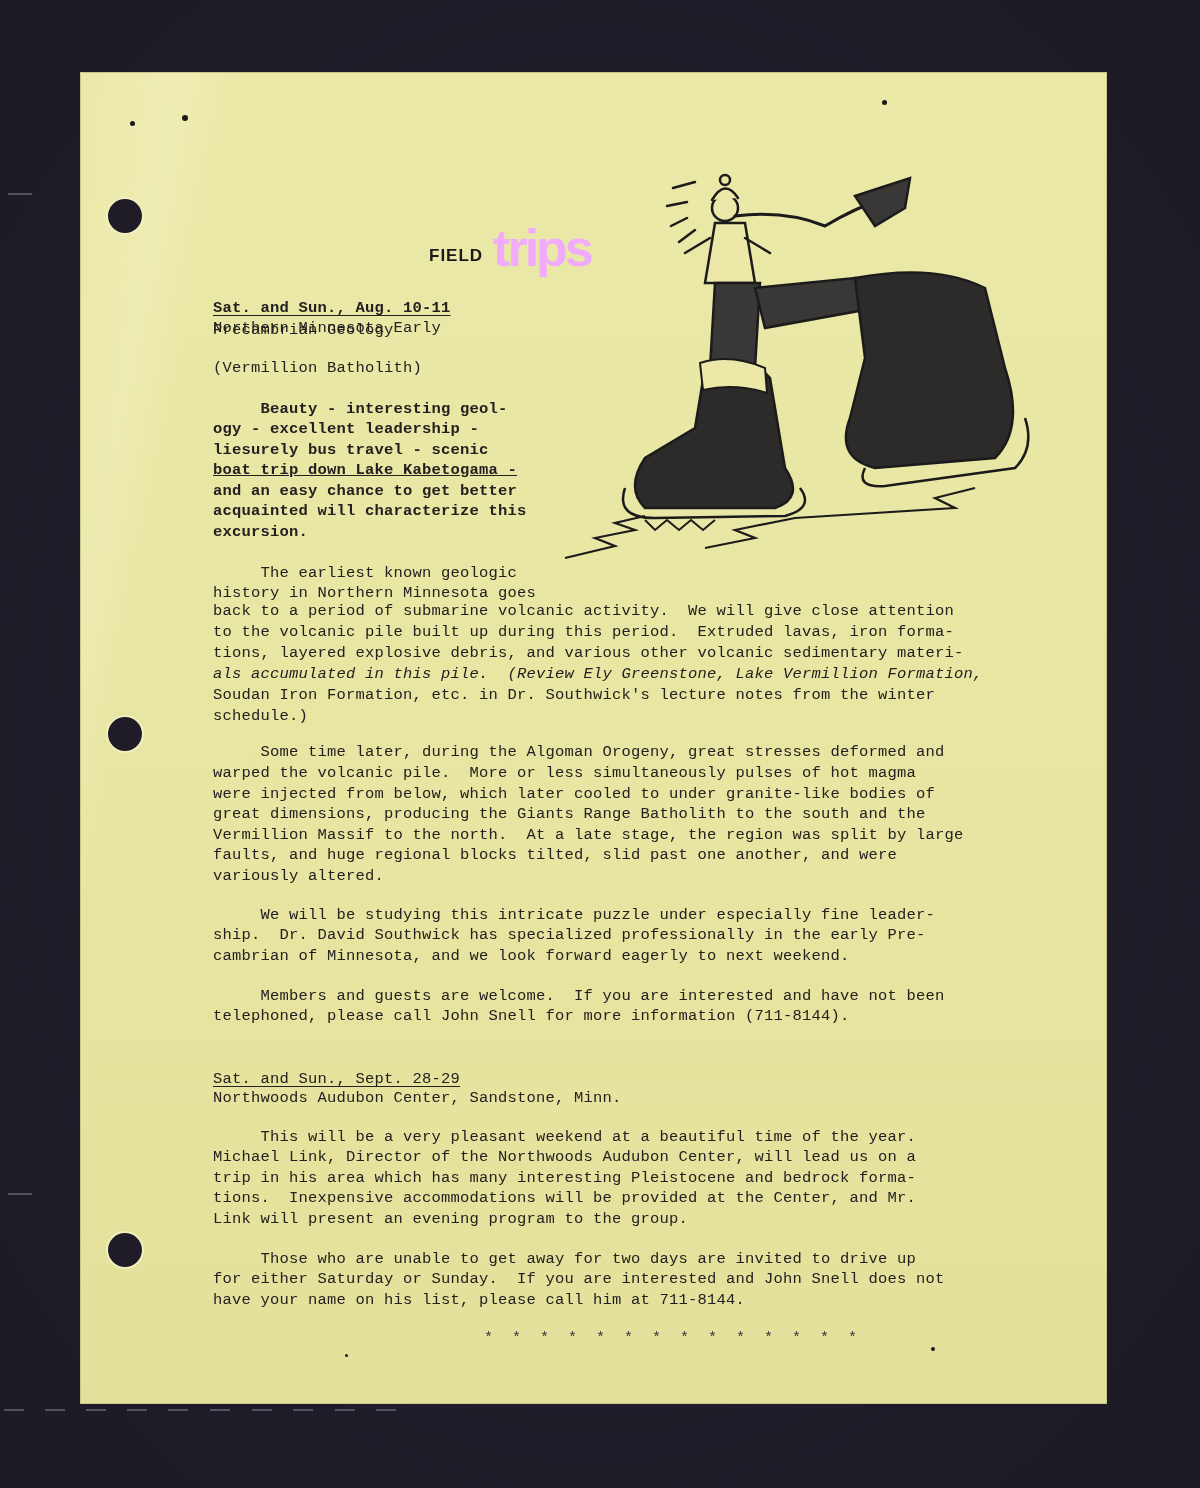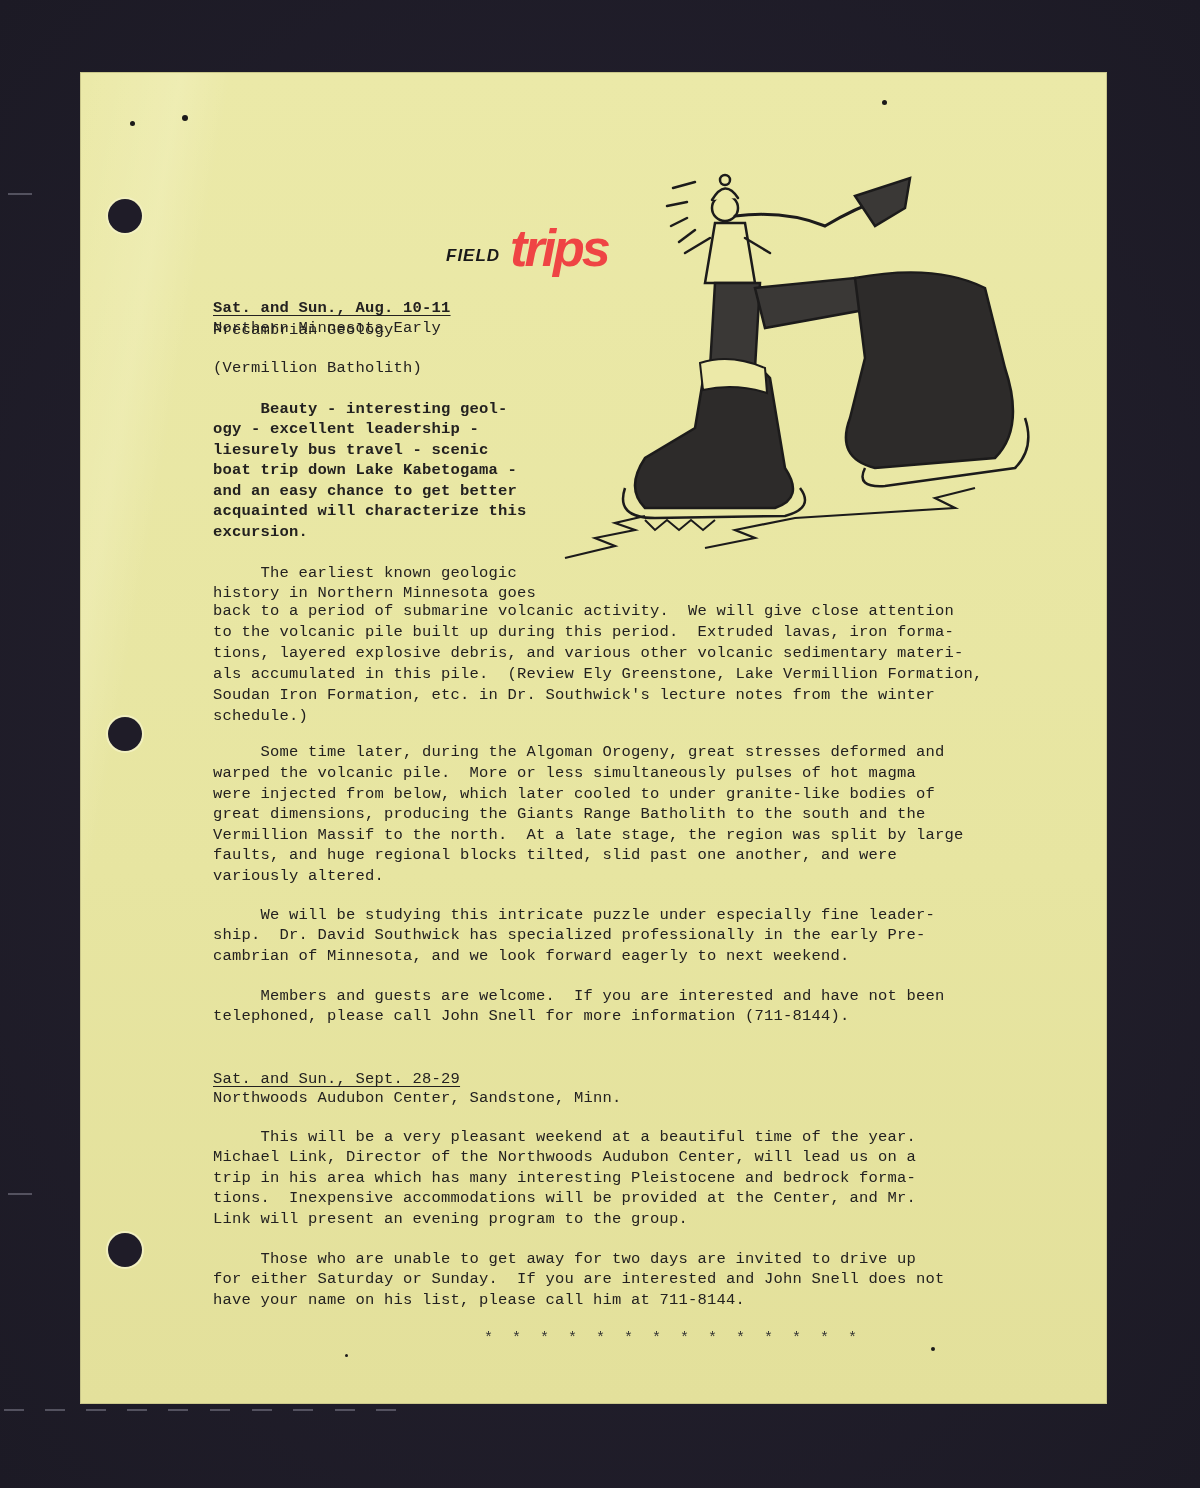--- a/index.html
+++ b/index.html
@@ -20,28 +20,28 @@
     background-image:
       linear-gradient(100deg, rgba(255,255,240,0.0) 0%, rgba(255,255,230,0.18) 8%, rgba(255,255,240,0) 12%),
       linear-gradient(180deg, #ebe9a8 0%, #e7e5a1 60%, #e3e09b 100%);
     box-shadow: 0 0 0 1px #c9c68a;
   }
   .punch {
     position:absolute; width:34px; height:34px; border-radius:50%;
     background:#1f1c28; box-shadow:0 0 0 2px #f2f0c0;
   }
   .speck { position:absolute; width:5px; height:5px; border-radius:50%; background:#1b1a1a; }
-  .title-wrap { position:absolute; left:446px; top:222px; display:flex; align-items:flex-end;font-style:italic; }
+  .title-wrap { position:absolute; left:429px; top:222px; display:flex; align-items:flex-end; }
   .title-field {
     font-family:"Liberation Sans", sans-serif; font-weight:bold; font-size:17px;
     letter-spacing:1px; color:#1a1a1a; margin-right:10px; margin-bottom:8px;
   }
   .title-trips {
     font-family:"Liberation Sans", sans-serif; font-size:52px; font-weight:bold;
-    letter-spacing:-3px; color:#ef4444; line-height:52px;
+    letter-spacing:-3px; color:#f0abfc; line-height:52px;
   }
   .text {
     position:absolute; color:#232120; font-size:15.5px; line-height:20.6px;
     white-space:pre; letter-spacing:0.2px;
   }
   .bold { font-weight:bold; }
   .ul { text-decoration:underline; text-underline-offset:3px; }
   .stars { position:absolute; left:484px; top:1330px; font-size:15px; letter-spacing:5px; color:#333; }
   .illus { position:absolute; left:555px; top:168px; width:490px; height:415px; }
 </style>
@@ -118,31 +118,31 @@
 </svg>
 
 <div class="text bold ul" style="left:213px;top:298px;">Sat. and Sun., Aug. 10-11</div>
 <div class="text" style="left:213px;top:318px;">Northern Minnesota Early</div>
 <div class="text" style="left:213px;top:320px;">Precambrian Geology</div>
 <div class="text" style="left:213px;top:358px;">(Vermillion Batholith)</div>
 
 <div class="text bold" style="left:213px;top:399px;">     Beauty - interesting geol-</div>
 <div class="text bold" style="left:213px;top:419px;">ogy - excellent leadership -</div>
 <div class="text bold" style="left:213px;top:440px;">liesurely bus travel - scenic</div>
-<div class="text bold" style="left:213px;top:460px;">boat trip down Lake Kabetogama -</div>
+<div class="text bold" style="left:213px;top:460px;text-decoration:underline;">boat trip down Lake Kabetogama -</div>
 <div class="text bold" style="left:213px;top:481px;">and an easy chance to get better</div>
 <div class="text bold" style="left:213px;top:501px;">acquainted will characterize this</div>
 <div class="text bold" style="left:213px;top:522px;">excursion.</div>
 
 <div class="text" style="left:213px;top:563px;">     The earliest known geologic</div>
 <div class="text" style="left:213px;top:583px;">history in Northern Minnesota goes</div>
 <div class="text" style="left:213px;top:601px;">back to a period of submarine volcanic activity.  We will give close attention</div>
 <div class="text" style="left:213px;top:622px;">to the volcanic pile built up during this period.  Extruded lavas, iron forma-</div>
 <div class="text" style="left:213px;top:643px;">tions, layered explosive debris, and various other volcanic sedimentary materi-</div>
-<div class="text" style="left:213px;top:664px;">als accumulated in this pile.  (Review Ely Greenstone, Lake Vermillion Formation,</div>
+<div class="text" style="left:213px;top:664px;font-style:italic;">als accumulated in this pile.  (Review Ely Greenstone, Lake Vermillion Formation,</div>
 <div class="text" style="left:213px;top:685px;">Soudan Iron Formation, etc. in Dr. Southwick's lecture notes from the winter</div>
 <div class="text" style="left:213px;top:706px;">schedule.)</div>
 
 <div class="text" style="left:213px;top:742px;">     Some time later, during the Algoman Orogeny, great stresses deformed and</div>
 <div class="text" style="left:213px;top:763px;">warped the volcanic pile.  More or less simultaneously pulses of hot magma</div>
 <div class="text" style="left:213px;top:784px;">were injected from below, which later cooled to under granite-like bodies of</div>
 <div class="text" style="left:213px;top:804px;">great dimensions, producing the Giants Range Batholith to the south and the</div>
 <div class="text" style="left:213px;top:825px;">Vermillion Massif to the north.  At a late stage, the region was split by large</div>
 <div class="text" style="left:213px;top:845px;font-family:Liberation Mono, monospace;">faults, and huge regional blocks tilted, slid past one another, and were</div>
 <div class="text" style="left:213px;top:866px;">variously altered.</div>

